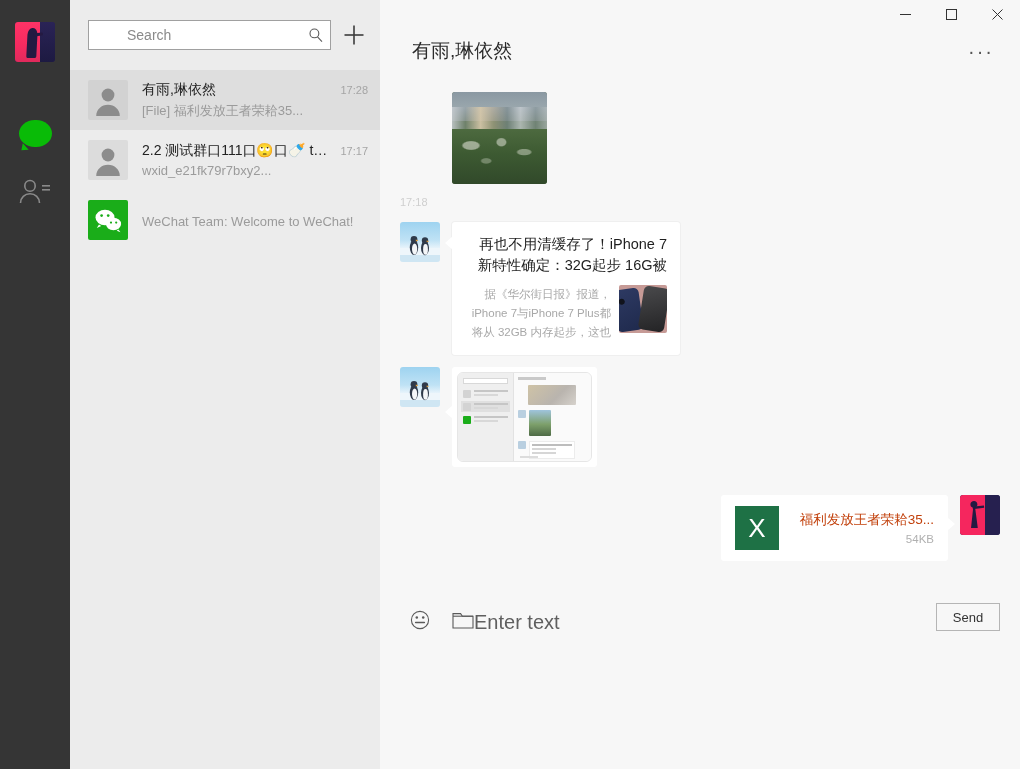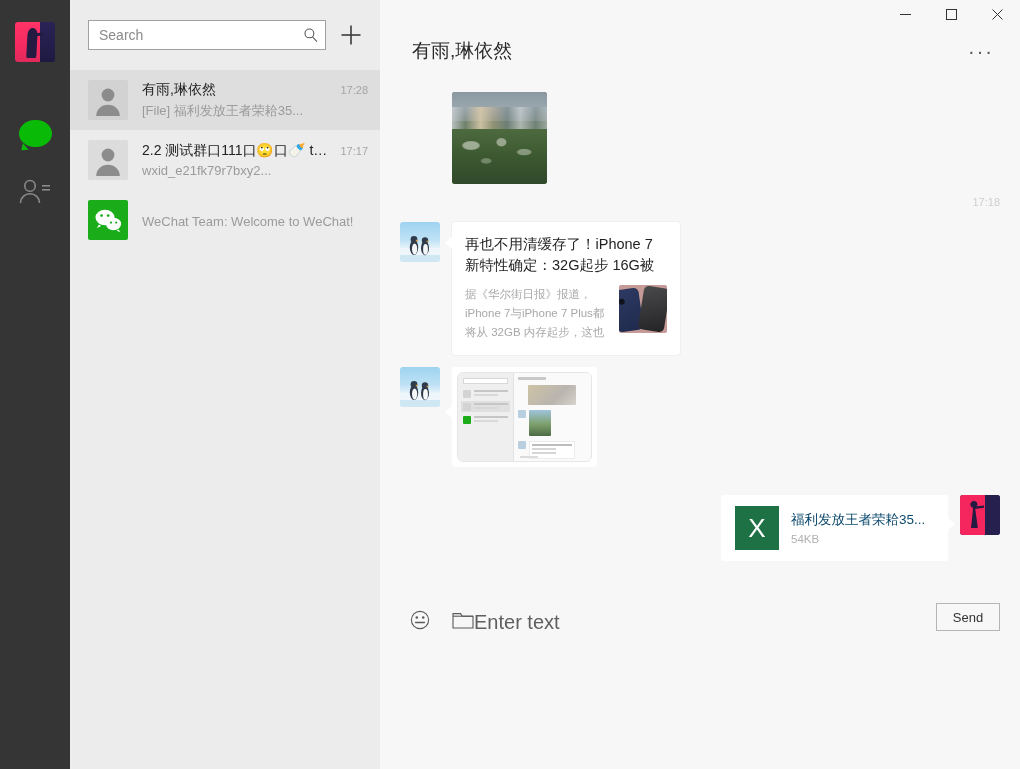--- a/index.html
+++ b/index.html
@@ -109,20 +109,21 @@
     padding: 0 6px 0 10px;
   }
   .search-box input {
     flex: 1;
     border: none;
     outline: none;
     font-size: 14px;
     color: #4d7c0f;
     font-family: "Liberation Sans", sans-serif;
     background: transparent;
+    margin-left: 28px;
   }
   .search-box input::placeholder { color: #8a8a8a; }
   .search-mag { width: 16px; height: 16px; flex: 0 0 16px; }
   .plus-btn {
     width: 34px; height: 34px;
     margin-left: 8px;
     display: flex; align-items: center; justify-content: center;
     cursor: pointer;
   }
   .plus-btn svg { display: block; }
@@ -233,21 +234,21 @@
     overflow: hidden;
     position: relative;
   }
   .msg-avatar.penguins {
     background: linear-gradient(180deg,#9ed3f0 0%, #bfe2f5 45%, #e9f4fb 66%, #d6e9f5 100%);
   }
   .msg-avatar.me {
     background: #2a2356;
     position: relative;
   }
-  .msg-body { margin-left: 12px; max-width: 520px; }
+  .msg-body { margin-left: 12px; max-width: 520px; text-align: right; }
   .msg-row.out .msg-body { margin-left: 0; margin-right: 12px; }
 
   
   .photo-msg {
     width: 95px; height: 92px;
     border-radius: 3px;
     overflow: hidden;
     position: relative;
     background: #5d7452;
   }
@@ -269,21 +270,21 @@
     position: absolute; bottom: 0; left: 0; right: 0; height: 60%;
     background:
       radial-gradient(ellipse at 20% 30%, rgba(235,235,225,.55) 0 7%, transparent 9%),
       radial-gradient(ellipse at 52% 24%, rgba(235,235,225,.5) 0 6%, transparent 8%),
       radial-gradient(ellipse at 76% 42%, rgba(225,228,215,.45) 0 6%, transparent 8%),
       radial-gradient(ellipse at 36% 58%, rgba(220,225,210,.35) 0 5%, transparent 7%),
       linear-gradient(180deg,#4d6a3f 0%, #3d5a32 45%, #31492a 100%);
   }
 
   .time-divider {
-    text-align: right;
+    text-align: left;
     font-size: 11px;
     color: #cfcfcf;
     margin: 6px 0 14px 0;
   }
 
   
   .bubble {
     background: #ffffff;
     border-radius: 3px;
     position: relative;
@@ -432,21 +433,21 @@
     align-items: center;
     justify-content: center;
     font-size: 26px;
     font-weight: 400;
     margin-right: 12px;
     font-family: "Liberation Sans", sans-serif;
   }
   .file-meta { min-width: 0; flex: 1; }
   .file-name {
     font-size: 13.5px;
-    color: #0c4a6e;
+    color: #c2410c;
     white-space: nowrap;
     overflow: hidden;
     text-overflow: ellipsis;
   }
   .file-size { font-size: 11.5px; color: #b0b0b0; margin-top: 4px; }
 
   
   .composer {
     padding: 4px 20px 0 30px;
     height: 170px;

